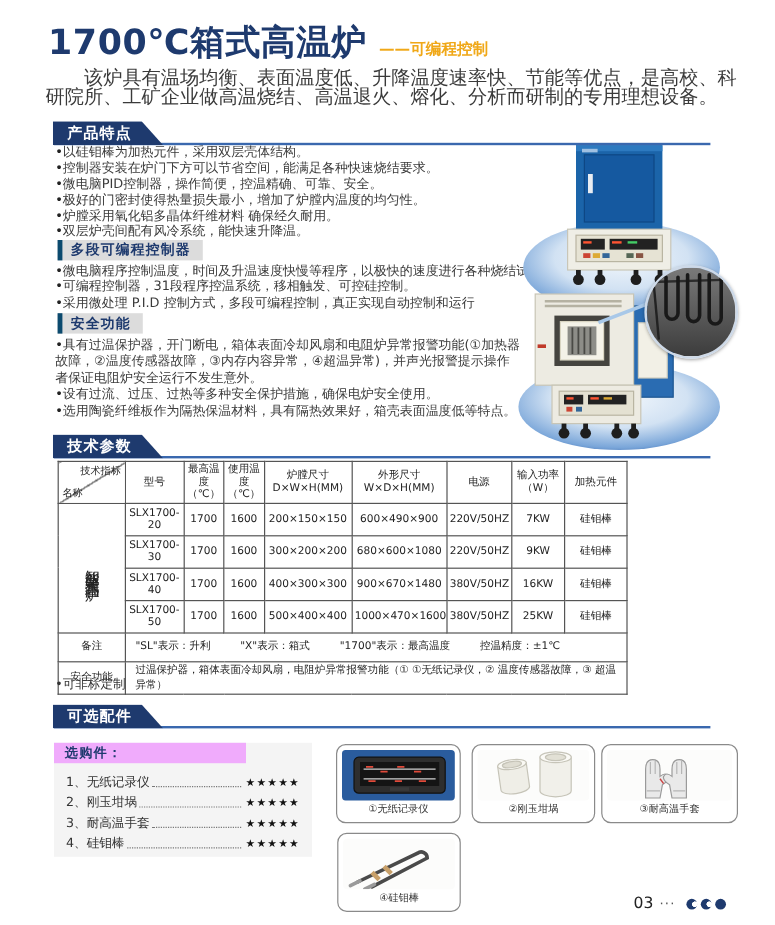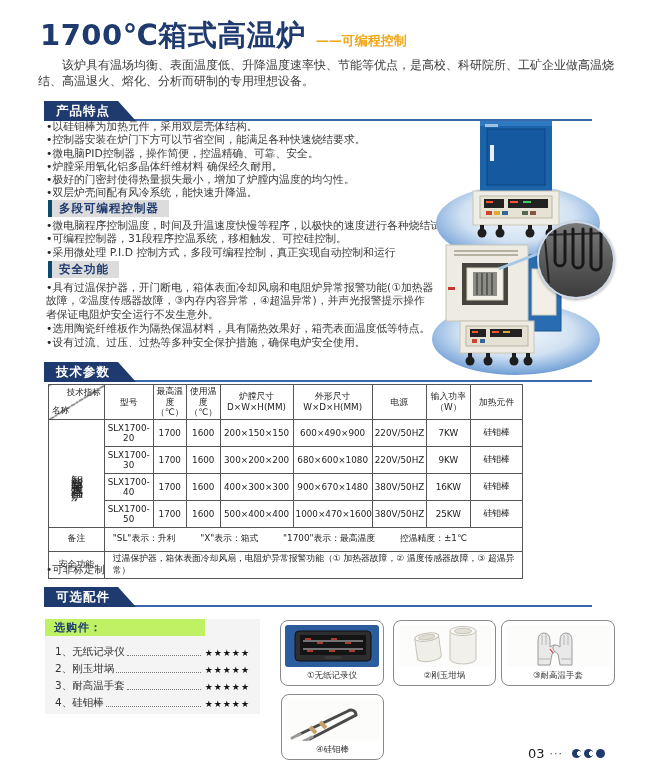--- a/index.html
+++ b/index.html
@@ -7,21 +7,21 @@
     position:relative; width:646px; height:771px; background:#ffffff;
     font-family:"DejaVu Sans","Liberation Sans",sans-serif; color:#333;
     overflow:hidden; margin:0 auto;
   }
   
   .title-row { position:absolute; left:40px; top:16px; white-space:nowrap; }
   .main-title { font-size:29px; font-weight:bold; color:#1e3a6e; letter-spacing:0.5px; }
   .sub-title  { font-size:13px; font-weight:bold; color:#f0a818; margin-left:10px; }
   .intro {
     position:absolute; left:38px; top:57px; width:578px;
-    font-size:12px; line-height:16px; color:#3a3a3a; text-indent:2em; margin:0;
+    font-size:16px; line-height:16px; color:#3a3a3a; text-indent:2em; margin:0;
   }
   
   .banner {
     position:absolute; height:20px; line-height:20px; background:#1e3a6e; color:#fff;
     font-size:12.5px; font-weight:bold; padding:0 26px 0 12px;
     clip-path:polygon(0 0, calc(100% - 18px) 0, 100% 100%, 0 100%);
     z-index:2; letter-spacing:1px;
   }
   .banner-line { position:absolute; left:45px; width:547px; height:2px; background:#3a68ae; z-index:1; }
   .sub-banner {
@@ -56,21 +56,21 @@
   }
   .diag .c-top { position:absolute; top:2px; right:3px; font-size:8.5px; }
   .diag .c-bot { position:absolute; bottom:2px; left:3px; font-size:8.5px; }
   .vtext { writing-mode:vertical-rl; text-orientation:upright; margin:0 auto; font-size:12px; letter-spacing:2px; color:#222; }
   .remark-cell { text-align:left !important; padding-left:8px !important; height:21px; }
   .remark-cell span { margin-right:22px; }
   .footnote { position:absolute; left:46px; top:563px; font-size:10.5px; color:#333; }
   .footnote::before { content:"\2022 "; }
   
   .opt-box { position:absolute; left:45px; top:619px; width:215px; height:95px; background:#f4f4f4; }
-  .opt-head { width:160px; height:17px; line-height:17px; background:#bef264; color:#1e3a6e;
+  .opt-head { width:160px; height:17px; line-height:17px; background:#f0abfc; color:#1e3a6e;
     font-size:11px; font-weight:bold; padding-left:9px; box-sizing:border-box; letter-spacing:1px; }
   .opt-items { padding:6px 10px 0 10px; }
   .opt-item { display:flex; align-items:flex-end; height:17px; font-size:10.5px; color:#333; }
   .opt-item .leader { flex:1; border-bottom:1px dotted #777; margin:0 4px 3px 2px; }
   .opt-item .stars { font-size:9px; color:#111; letter-spacing:1px; padding-bottom:1px; }
   
   .card { position:absolute; width:104px; height:66px; background:#fff; border:1px solid #8a8a8a;
     border-radius:8px; padding:4px 4px 0 4px; box-sizing:border-box; }
   .card .cimg { height:42px; border-radius:3px; overflow:hidden; position:relative; }
   .card .cap { font-size:8.5px; color:#333; text-align:center; margin-top:3px; line-height:10px; }
@@ -93,37 +93,37 @@
   </div>
   <p class="intro">该炉具有温场均衡、表面温度低、升降温度速率快、节能等优点，是高校、科研院所、工矿企业做高温烧结、高温退火、熔化、分析而研制的专用理想设备。</p>
 
   <div class="banner-line" style="top:119px;"></div>
   <div class="banner" style="left:44px; top:101px;">产品特点</div>
 
   <ul class="blist" id="features-list">
     <li>以硅钼棒为加热元件，采用双层壳体结构。</li>
     <li>控制器安装在炉门下方可以节省空间，能满足各种快速烧结要求。</li>
     <li>微电脑PID控制器，操作简便，控温精确、可靠、安全。</li>
+    <li>极好的门密封使得热量损失最小，增加了炉膛内温度的均匀性。</li>
     <li>炉膛采用氧化铝多晶体纤维材料 确保经久耐用。</li>
-    <li>极好的门密封使得热量损失最小，增加了炉膛内温度的均匀性。</li>
     <li>双层炉壳间配有风冷系统，能快速升降温。</li>
   </ul>
 
   <div class="sub-banner" style="left:48px; top:200px;">多段可编程控制器</div>
   <ul class="blist" id="prog-list">
     <li>微电脑程序控制温度，时间及升温速度快慢等程序，以极快的速度进行各种烧结试验。</li>
     <li>可编程控制器，31段程序控温系统，移相触发、可控硅控制。</li>
     <li>采用微处理 P.I.D 控制方式，多段可编程控制，真正实现自动控制和运行</li>
   </ul>
 
   <div class="sub-banner" style="left:48px; top:261px;">安全功能</div>
   <ul class="blist" id="safety-list">
     <li>具有过温保护器，开门断电，箱体表面冷却风扇和电阻炉异常报警功能(①加热器故障，②温度传感器故障，③内存内容异常，④超温异常)，并声光报警提示操作者保证电阻炉安全运行不发生意外。</li>
+    <li>设有过流、过压、过热等多种安全保护措施，确保电炉安全使用。</li>
     <li>选用陶瓷纤维板作为隔热保温材料，具有隔热效果好，箱壳表面温度低等特点。</li>
-    <li>设有过流、过压、过热等多种安全保护措施，确保电炉安全使用。</li>
   </ul>
 
   <div class="imgbox" style="left:426px; top:115px; width:185px; height:150px;">
     <svg width="185" height="150" viewBox="0 0 185 150">
       <defs>
         <radialGradient id="disc1" cx="50%" cy="40%" r="68%">
           <stop offset="0%" stop-color="#f2f7fc"></stop>
             <stop offset="50%" stop-color="#d2e2f3"></stop>
           <stop offset="84%" stop-color="#7aa6d9"></stop>
             <stop offset="100%" stop-color="#3b69ae"></stop>
@@ -313,21 +313,21 @@
       <td>备注</td>
       <td colspan="8" class="remark-cell">
         <span>"SL"表示：升利</span>
         <span>"X"表示：箱式</span>
         <span>"1700"表示：最高温度</span>
         <span>控温精度：±1℃</span>
       </td>
     </tr>
     <tr>
       <td>安全功能</td>
-      <td colspan="8" class="remark-cell">过温保护器，箱体表面冷却风扇，电阻炉异常报警功能（① 加热器故障，② 温度传感器故障，③ 超温异常）</td>
+      <td colspan="8" class="remark-cell">过温保护器，箱体表面冷却风扇，电阻炉异常报警功能（① ①无纸记录仪，② 温度传感器故障，③ 超温异常）</td>
     </tr>
   </tbody>
     </table>
 
   <div class="footnote">可非标定制</div>
 
   <div class="banner-line" style="top:605px;"></div>
   <div class="banner" style="left:44px; top:587px;">可选配件</div>
 
   <div class="opt-box">

